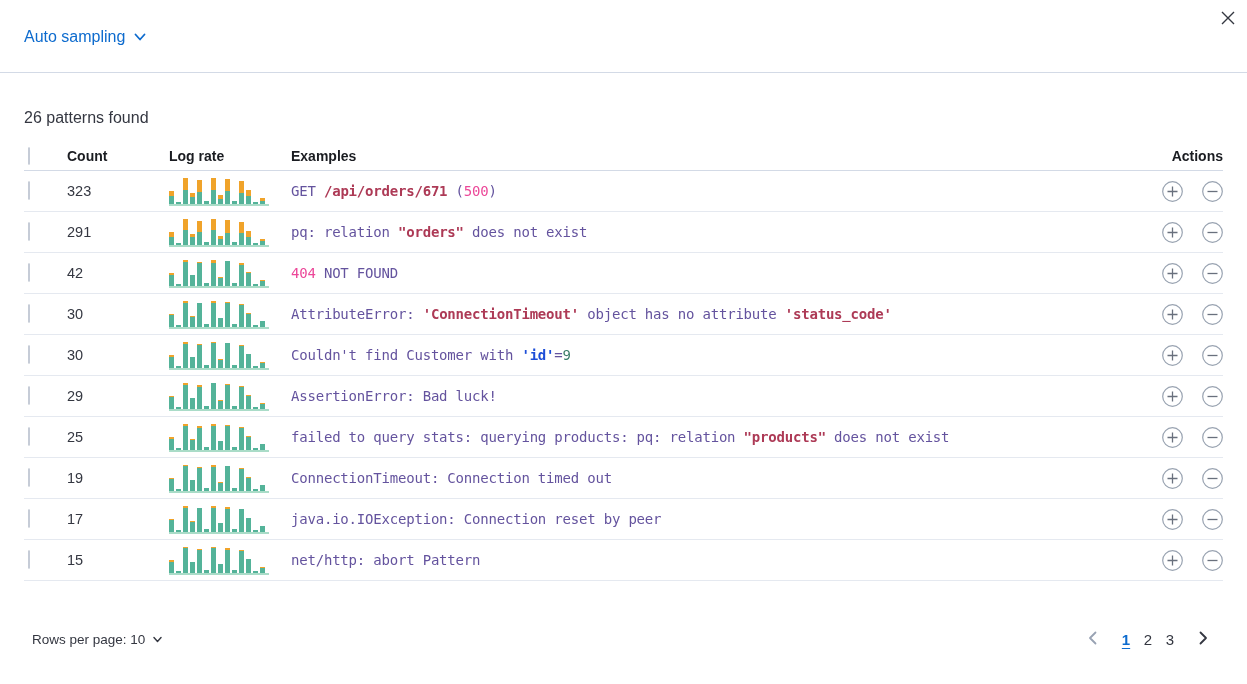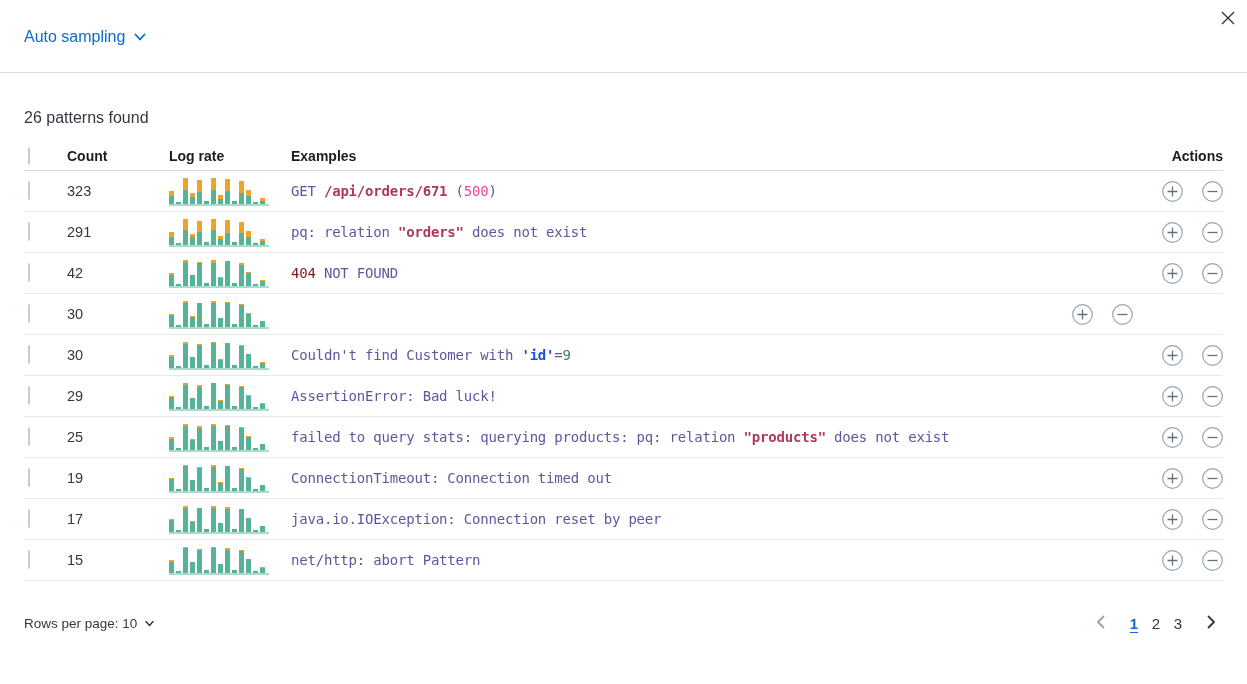--- a/index.html
+++ b/index.html
@@ -121,22 +121,22 @@
   }
 
   .actions-cell { display: flex; justify-content: flex-end; gap: 19px; }
   .icon-btn { background: none; border: none; cursor: pointer; width: 21px; height: 21px; padding: 0; }
 
   
   .tfoot {
     display: flex;
     justify-content: space-between;
     align-items: center;
-    padding: 0 24px;
-    margin-top: 30px;
+    padding: 0 32px;
+    margin-top: 46px;
   }
   .rows-per-page {
     display: flex;
     align-items: center;
     gap: 7px;
     font-size: 13.5px;
     color: #343741;
     background: none;
     border: none;
     font-family: inherit;
@@ -401,21 +401,21 @@
             </span>
             <span class="bar">
               <span style="height: 0px; background: rgb(240, 163, 42);"></span>
               <span style="height: 2px; background: rgb(84, 179, 153);"></span>
             </span>
             <span class="bar">
               <span style="height: 1px; background: rgb(240, 163, 42);"></span>
               <span style="height: 5px; background: rgb(84, 179, 153);"></span>
             </span>
           </span>
-    <span class="example"><span style="color: #7f1d1d; text-align: center;">404</span><span style="color: rgb(100, 83, 158);"> NOT_FOUND</span></span>
+    <span class="example"><span style="color: #ec4899; text-align: center;">404</span><span style="color: rgb(100, 83, 158);"> NOT_FOUND</span></span>
     <span class="actions-cell">
       <button class="icon-btn">
         <svg width="21" height="21" viewBox="0 0 21 21">
           <circle cx="10.5" cy="10.5" r="9.8" fill="none" stroke="#99a3b1" stroke-width="1.2"></circle>
           <path d="M5.5 10.5 h10 M10.5 5.5 v10" stroke="#69707d" stroke-width="1.3" fill="none"></path>
         </svg>
       </button>
       <button class="icon-btn">
         <svg width="21" height="21" viewBox="0 0 21 21">
           <circle cx="10.5" cy="10.5" r="9.8" fill="none" stroke="#99a3b1" stroke-width="1.2"></circle>
@@ -479,20 +479,21 @@
             </span>
             <span class="bar">
               <span style="height: 0px; background: rgb(240, 163, 42);"></span>
               <span style="height: 2px; background: rgb(84, 179, 153);"></span>
             </span>
             <span class="bar">
               <span style="height: 0px; background: rgb(240, 163, 42);"></span>
               <span style="height: 6px; background: rgb(84, 179, 153);"></span>
             </span>
           </span>
+    <span class="example"><span style="color: rgb(100, 83, 158);">AttributeError: </span><span style="color: rgb(173, 58, 86); font-weight: 700;">'ConnectionTimeout'</span><span style="color: rgb(100, 83, 158);"> object has no attribute </span><span style="color: rgb(173, 58, 86); font-weight: 700;">'status_code'</span></span>
     <span class="actions-cell">
       <button class="icon-btn">
         <svg width="21" height="21" viewBox="0 0 21 21">
           <circle cx="10.5" cy="10.5" r="9.8" fill="none" stroke="#99a3b1" stroke-width="1.2"></circle>
           <path d="M5.5 10.5 h10 M10.5 5.5 v10" stroke="#69707d" stroke-width="1.3" fill="none"></path>
         </svg>
       </button>
       <button class="icon-btn">
         <svg width="21" height="21" viewBox="0 0 21 21">
           <circle cx="10.5" cy="10.5" r="9.8" fill="none" stroke="#99a3b1" stroke-width="1.2"></circle>

